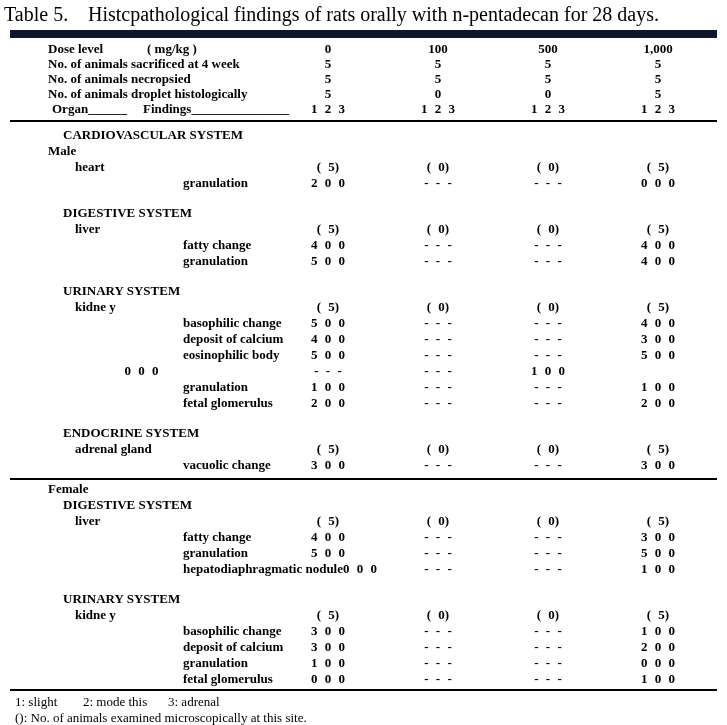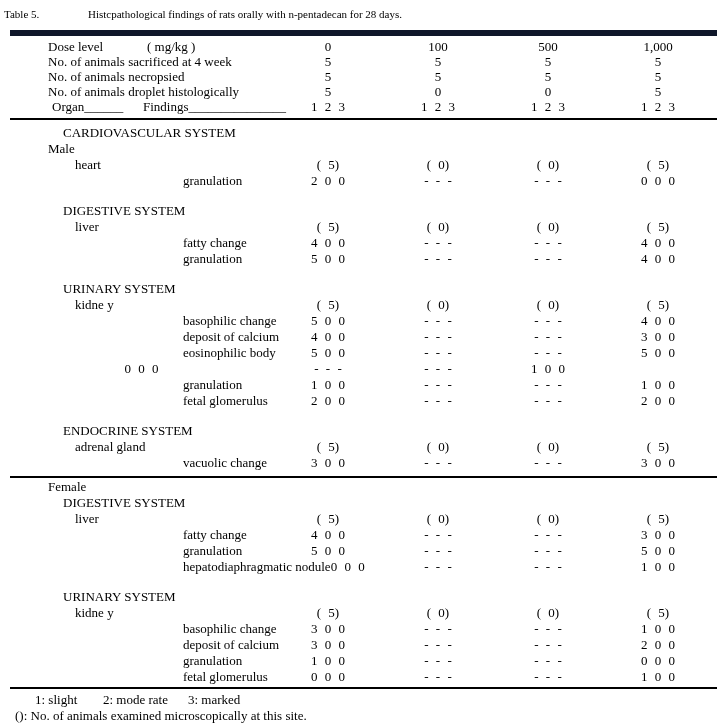--- a/index.html
+++ b/index.html
@@ -2,23 +2,23 @@
 <html><head>
 <meta charset="utf-8">
 <style>
   * { box-sizing: border-box; margin: 0; padding: 0; }
   html, body { background: #fff; }
   body { width: 727px; height: 725px; }
   .page {
     position: relative; width: 727px; height: 725px; background: #fff; color: #000;
     font-family: "Liberation Serif", "DejaVu Serif", serif; font-size: 13px;
   }
-  .title { margin: 6px 0 8px 4px; height: 16px; line-height: 16px; font-size: 11px; white-space: nowrap; }
+  .title { margin: 6px 0 8px 4px; height: 16px; line-height: 16px; font-size: 20px; white-space: nowrap; }
   .title-label { display: inline-block; width: 84px; }
-  .table { margin-left: 10px; width: 707px; border-top: 6px solid #0f172a; border-bottom: 2px solid #000; }
+  .table { margin-left: 10px; width: 707px; border-top: 8px solid #0f172a; border-bottom: 2px solid #000; font-weight: bold; }
   .row {
     display: grid; grid-template-columns: 263px 110px 110px 110px 110px;
     height: 16px; line-height: 16px; white-space: nowrap;
   }
   .thead { border-bottom: 2px solid #000; padding: 3px 0 4px; }
   .thead .row { height: 15px; line-height: 15px; }
   .tbody { padding: 5px 0 2px; }
   .cell { overflow: visible; }
   .cell.val { text-align: center; word-spacing: 4px; }
   .thead .cell.label { padding-left: 38px; }
@@ -26,21 +26,21 @@
   .dose-label { display: inline-block; width: 99px; }
   .organ-h { display: inline-block; width: 91px; }
   .row.group .cell.label { padding-left: 38px; }
   .row.system .cell.label { padding-left: 53px; }
   .row.organ .cell.label { padding-left: 65px; }
   .row.finding .cell.label { padding-left: 173px; }
   .spacer { height: 14px; }
   .divider { border-top: 2px solid #000; margin-top: 5px; height: 3px; }
   .inline-val { word-spacing: 4px; }
   .footnotes { margin: 3px 0 0 15px; line-height: 16px; white-space: nowrap; }
-  .fn1 { display: inline-block; width: 68px; margin-left: 20px; }
+  .fn1 { display: inline-block; width: 68px; }
   .fn2 { display: inline-block; width: 85px; }
 </style>
 </head>
 <body>
 
 <div class="page">
 
   <div class="title">
     <span class="title-label">Table 5.</span><span>Histcpathological findings of rats orally with n-pentadecan for 28 days.</span>
   </div>
@@ -316,18 +316,18 @@
           <div class="cell val">- - -</div>
           <div class="cell val">- - -</div>
           <div class="cell val">1 0 0</div>
         </div>
       </div>
 
   </div>
 
   <div class="footnotes">
     <div>
-      <span class="fn1">1: slight</span><span class="fn2">2: mode rate</span><span>3: marked</span>
+      <span class="fn1">1: slight</span><span class="fn2">2: mode this</span><span>3: adrenal</span>
     </div>
     <div>(): No. of animals examined microscopically at this site.</div>
   </div>
 
 </div>
 
 </body></html>

